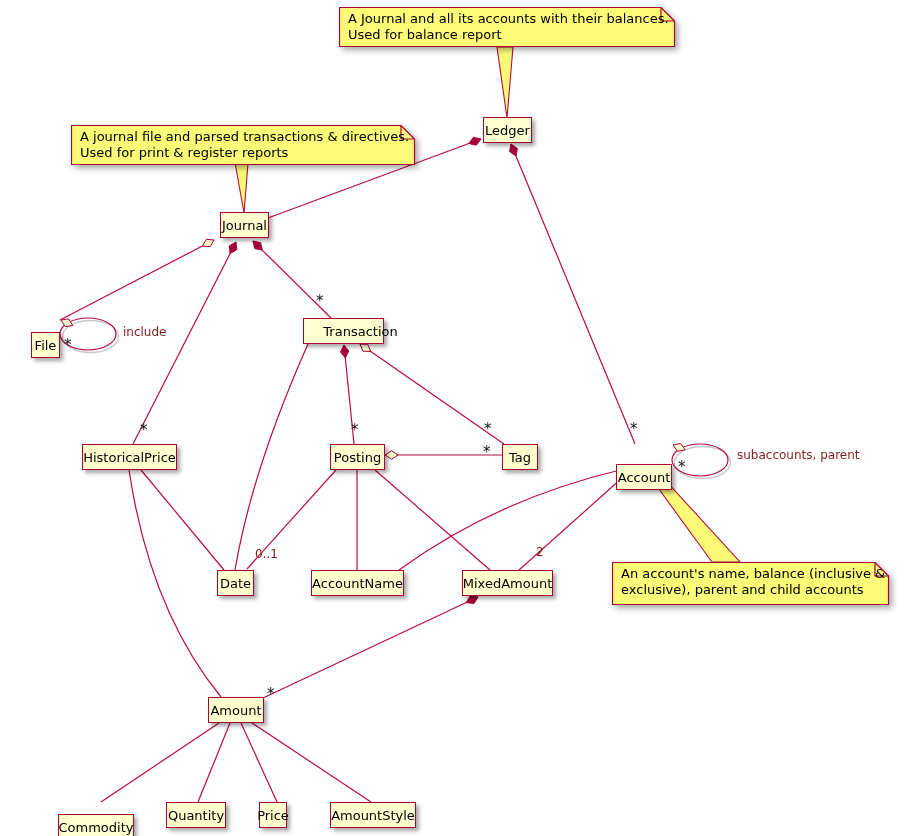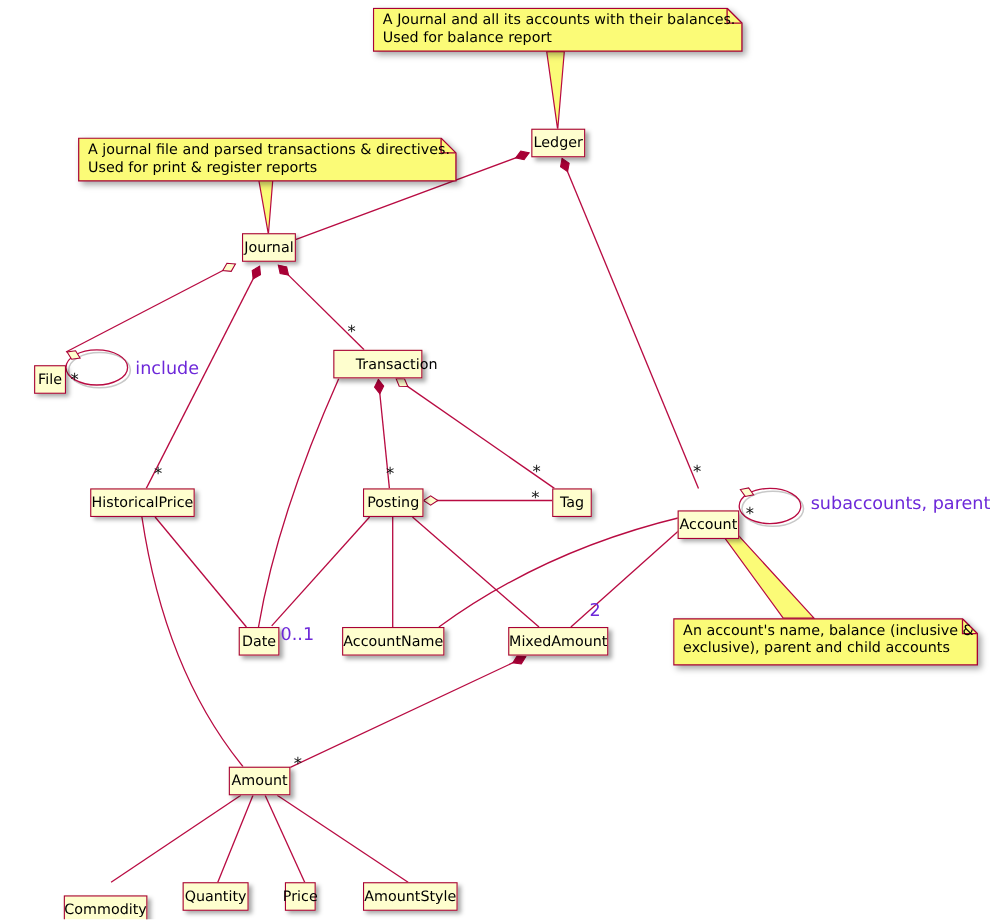--- a/index.html
+++ b/index.html
@@ -6,21 +6,21 @@
   #canvas{position:relative;width:909px;height:836px;background:#ffffff;
           font-family:"DejaVu Sans", sans-serif;overflow:hidden;}
   #edge-layer{position:absolute;left:0;top:0;}
   .uml-class{position:absolute;box-sizing:border-box;background:#FEFECE;
              border:1.5px solid #A80036;display:flex;align-items:center;justify-content:center;
              font-size:13px;color:#000;box-shadow:3px 3px 4px rgba(0,0,0,.35);z-index:3;}
   .uml-class span{white-space:nowrap;}
   .uml-note{position:absolute;z-index:4;}
   .uml-note svg{position:absolute;left:0;top:0;filter:drop-shadow(3px 3px 3px rgba(0,0,0,.35));}
   .note-text{position:absolute;left:9px;top:4px;font-size:13px;line-height:16px;color:#000;white-space:nowrap;}
-  .edge-label{position:absolute;font-size:16px;color:#6d28d9;white-space:nowrap;z-index:5;}
+  .edge-label{position:absolute;font-size:12px;color:#7f1d1d;white-space:nowrap;z-index:5;}
   .edge-label.mult{font-size:15px;color:#111;}
 </style>
 </head>
 <body>
 
 <div id="canvas">
   <svg id="edge-layer" width="909" height="836" viewBox="0 0 909 836">
       <ellipse cx="90.5" cy="336.5" rx="28" ry="16" fill="none" stroke="#c8c8c8" stroke-width="1.4"></ellipse>
       <ellipse cx="88" cy="334" rx="28" ry="16" fill="none" stroke="#B80B42" stroke-width="1.2"></ellipse>
       <ellipse cx="702.5" cy="462.5" rx="28" ry="16" fill="none" stroke="#c8c8c8" stroke-width="1.4"></ellipse>
@@ -147,17 +147,17 @@
       <div class="edge-label" style="left: 123px; top: 325px;">include</div>
       <div class="edge-label mult" style="left: 64px; top: 336px;">*</div>
       <div class="edge-label mult" style="left: 316px; top: 292px;">*</div>
       <div class="edge-label mult" style="left: 140px; top: 421px;">*</div>
       <div class="edge-label mult" style="left: 351px; top: 421px;">*</div>
       <div class="edge-label mult" style="left: 484px; top: 420px;">*</div>
       <div class="edge-label mult" style="left: 483px; top: 443px;">*</div>
       <div class="edge-label mult" style="left: 630px; top: 420px;">*</div>
       <div class="edge-label mult" style="left: 678px; top: 458px;">*</div>
       <div class="edge-label" style="left: 737px; top: 448px;">subaccounts, parent</div>
-      <div class="edge-label" style="left: 255px; top: 547px; margin-top: 20px;">0..1</div>
+      <div class="edge-label" style="left: 255px; top: 547px;">0..1</div>
       <div class="edge-label" style="left: 536px; top: 545px;">2</div>
       <div class="edge-label mult" style="left: 267px; top: 685px;">*</div>
     </div>
 </div>
 
 </body></html>

